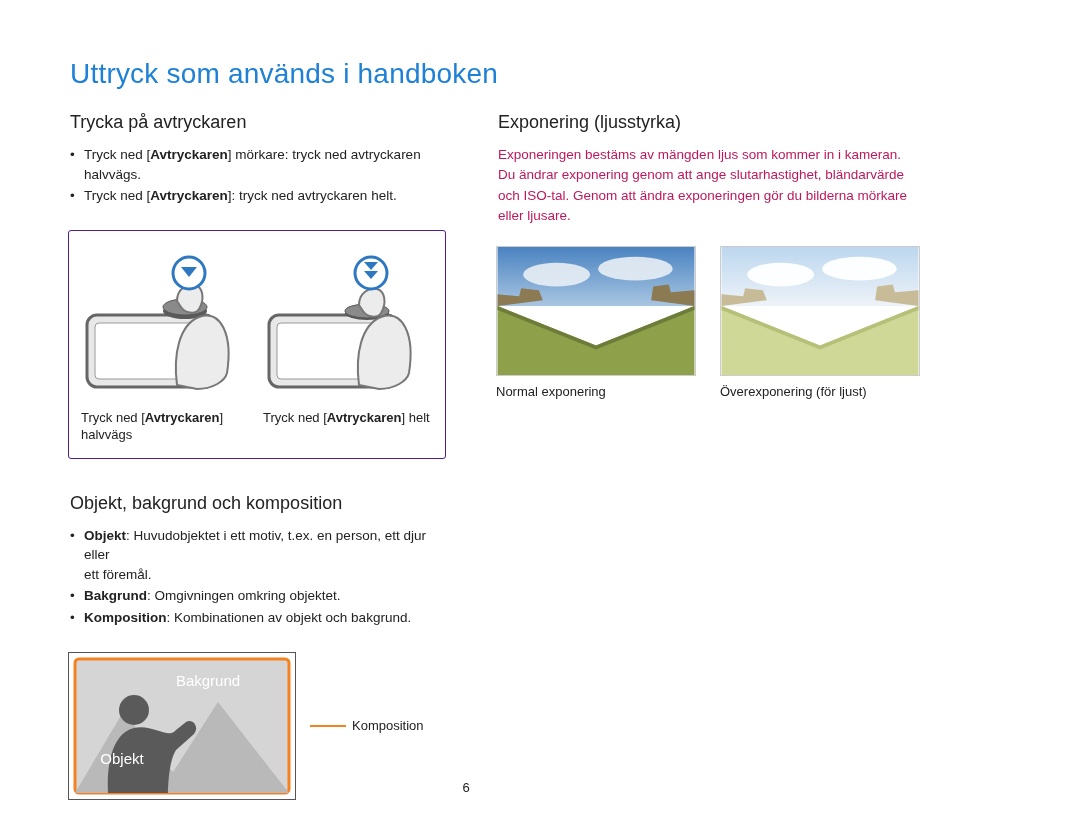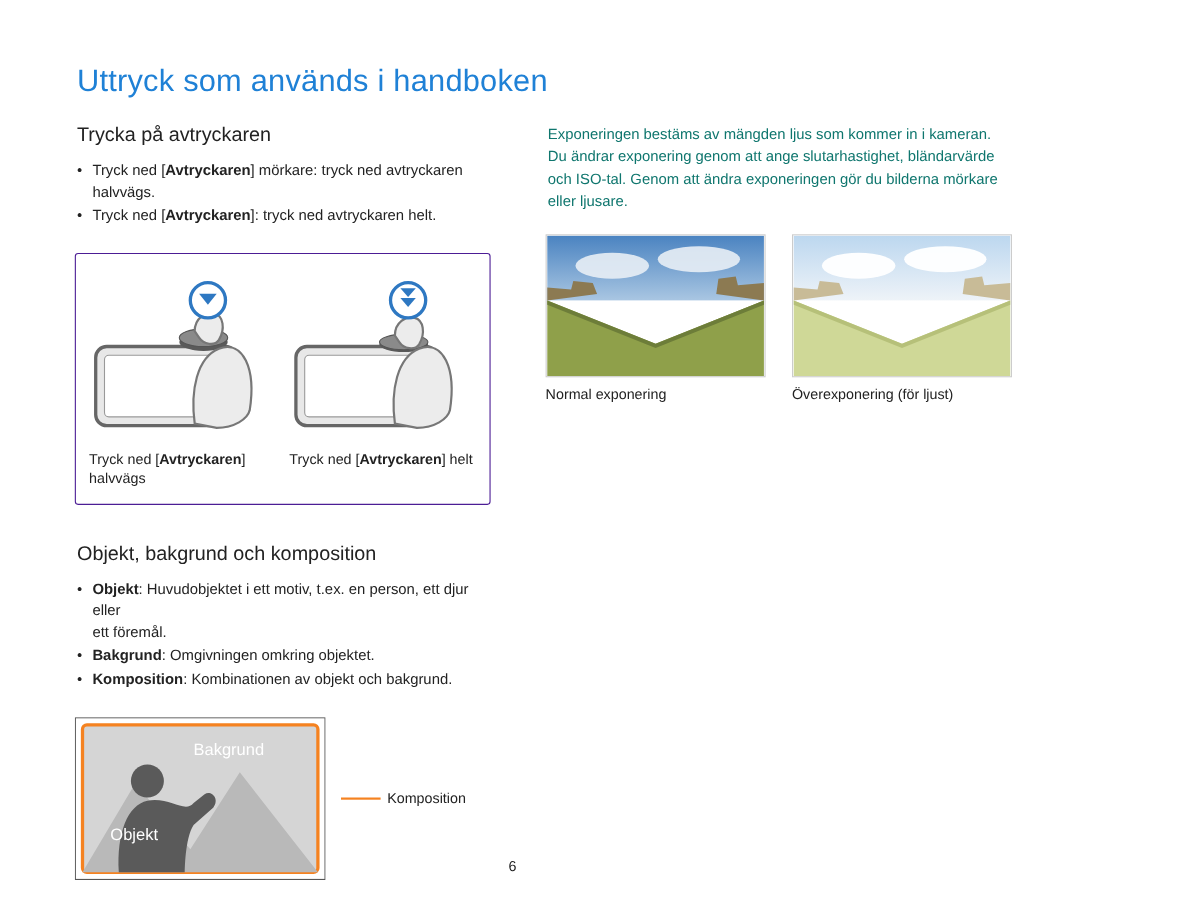--- a/index.html
+++ b/index.html
@@ -53,21 +53,21 @@
     content: "•";
     position: absolute;
     left: 0;
     top: 0;
     color: #222;
   }
   .bold { font-weight: 700; text-align: right; }
   .para {
     font-size: 13.5px;
     line-height: 1.5;
-    color: #0f766e;
+    color: #be185d;
     margin: 0 0 20px 2px;
   }
 
   
   .shutter-box {
     border: 1px solid #4c1d95;
     border-radius: 3px;
     padding: 24px 12px 14px 12px;
     display: flex;
     gap: 12px;
@@ -244,20 +244,21 @@
         <div class="comp-callout">
           <div class="comp-line"></div>
           <div class="comp-label">Komposition</div>
         </div>
       </div>
 
     </div>
 
     <div class="col">
 
+      <h2 class="section-heading">Exponering (ljusstyrka)</h2>
       <p class="para">Exponeringen bestäms av mängden ljus som kommer in i kameran. Du ändrar exponering genom att ange slutarhastighet, bländarvärde och ISO-tal. Genom att ändra exponeringen gör du bilderna mörkare eller ljusare.</p>
 
       <div class="expo-row">
         <div class="expo-item">
           <div class="photo">
             <svg viewBox="0 0 200 130" xmlns="http://www.w3.org/2000/svg">
               <defs>
                 <linearGradient id="skyN" x1="0" y1="0" x2="0" y2="1">
                   <stop offset="0%" stop-color="#4a83c1"></stop>
                   <stop offset="100%" stop-color="#a9c6e2"></stop>

